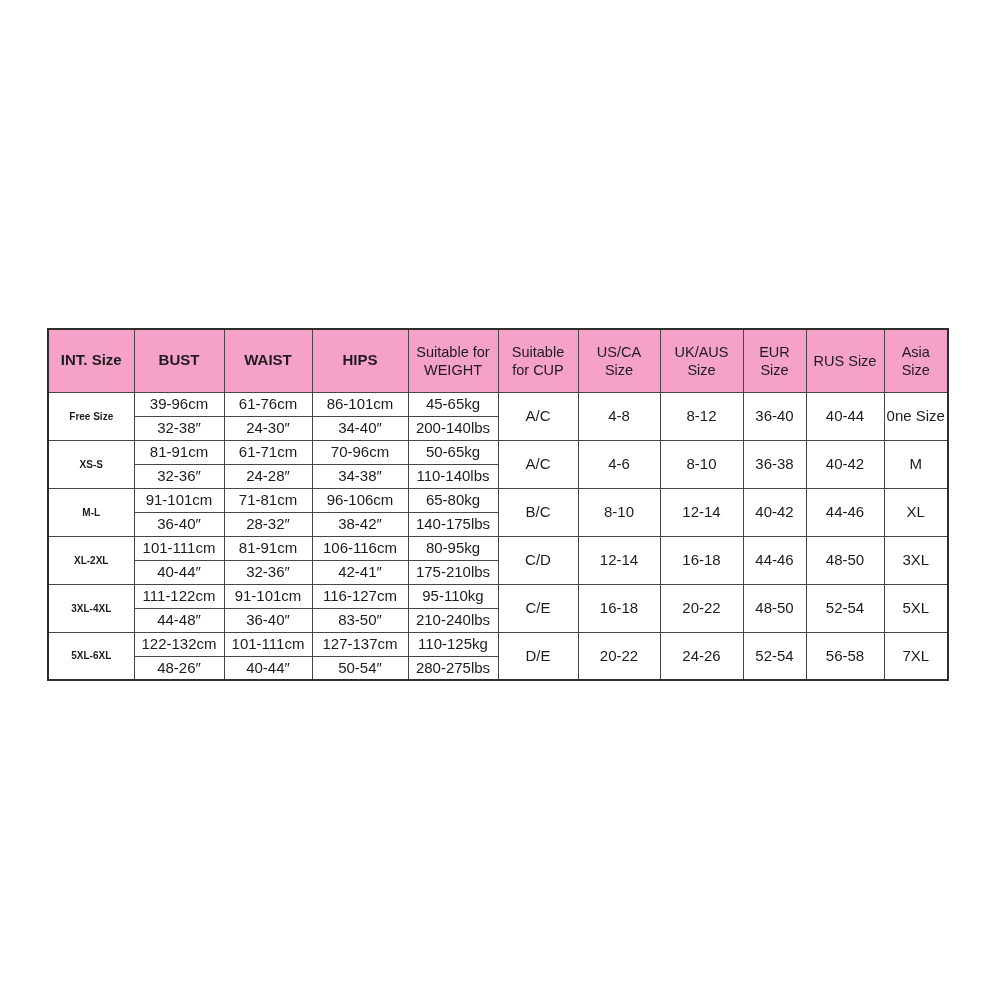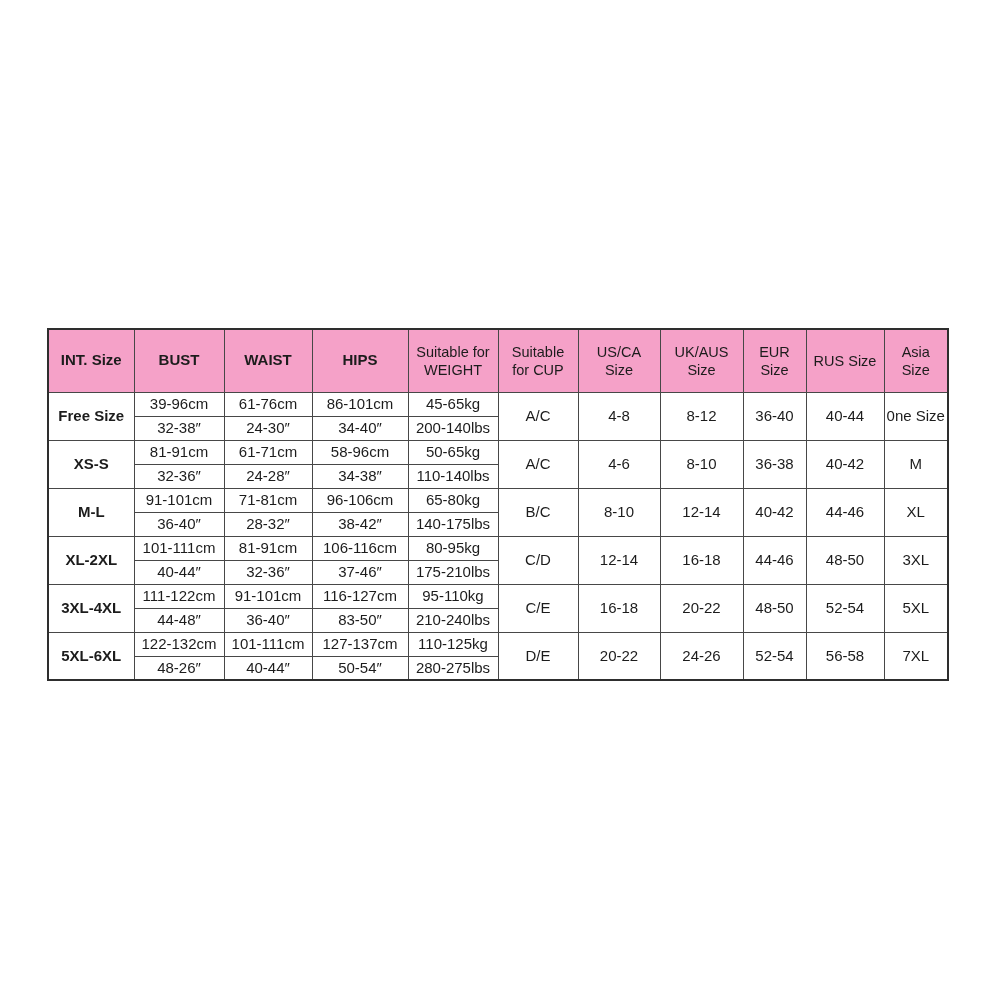--- a/index.html
+++ b/index.html
@@ -36,21 +36,21 @@
     font-weight: normal;
     font-size: 14.5px;
     line-height: 1.25;
     white-space: pre-line;
   }
   th.bold {
     font-weight: bold;
     font-size: 15px;
   }
   td { font-size: 15px; line-height: 1.1; }
-  td.size-cell { font-weight: bold; font-size: 15px; }
+  td.size-cell { font-weight: bold; font-size: 10px; }
 </style>
 </head>
 <body>
 
 <div class="chart-wrap">
   <table class="size-chart">
     <colgroup>
       <col style="width:86px">
         <col style="width:90px">
         <col style="width:88px">
@@ -103,21 +103,21 @@
         <td>32-38″</td>
         <td>24-30″</td>
         <td>34-40″</td>
         <td>200-140lbs</td>
       </tr>
 
       <tr>
         <td class="size-cell" rowspan="2">XS-S</td>
         <td>81-91cm</td>
         <td>61-71cm</td>
-        <td>58-96cm</td>
+        <td>70-96cm</td>
         <td>50-65kg</td>
         <td rowspan="2">A/C</td>
         <td rowspan="2">4-6</td>
         <td rowspan="2">8-10</td>
         <td rowspan="2">36-38</td>
         <td rowspan="2">40-42</td>
         <td rowspan="2">M</td>
       </tr>
       <tr>
         <td>32-36″</td>
@@ -155,21 +155,21 @@
         <td rowspan="2">C/D</td>
         <td rowspan="2">12-14</td>
         <td rowspan="2">16-18</td>
         <td rowspan="2">44-46</td>
         <td rowspan="2">48-50</td>
         <td rowspan="2">3XL</td>
       </tr>
       <tr>
         <td>40-44″</td>
         <td>32-36″</td>
-        <td>37-46″</td>
+        <td>42-41″</td>
         <td>175-210lbs</td>
       </tr>
 
       <tr>
         <td class="size-cell" rowspan="2">3XL-4XL</td>
         <td>111-122cm</td>
         <td>91-101cm</td>
         <td>116-127cm</td>
         <td>95-110kg</td>
         <td rowspan="2">C/E</td>

